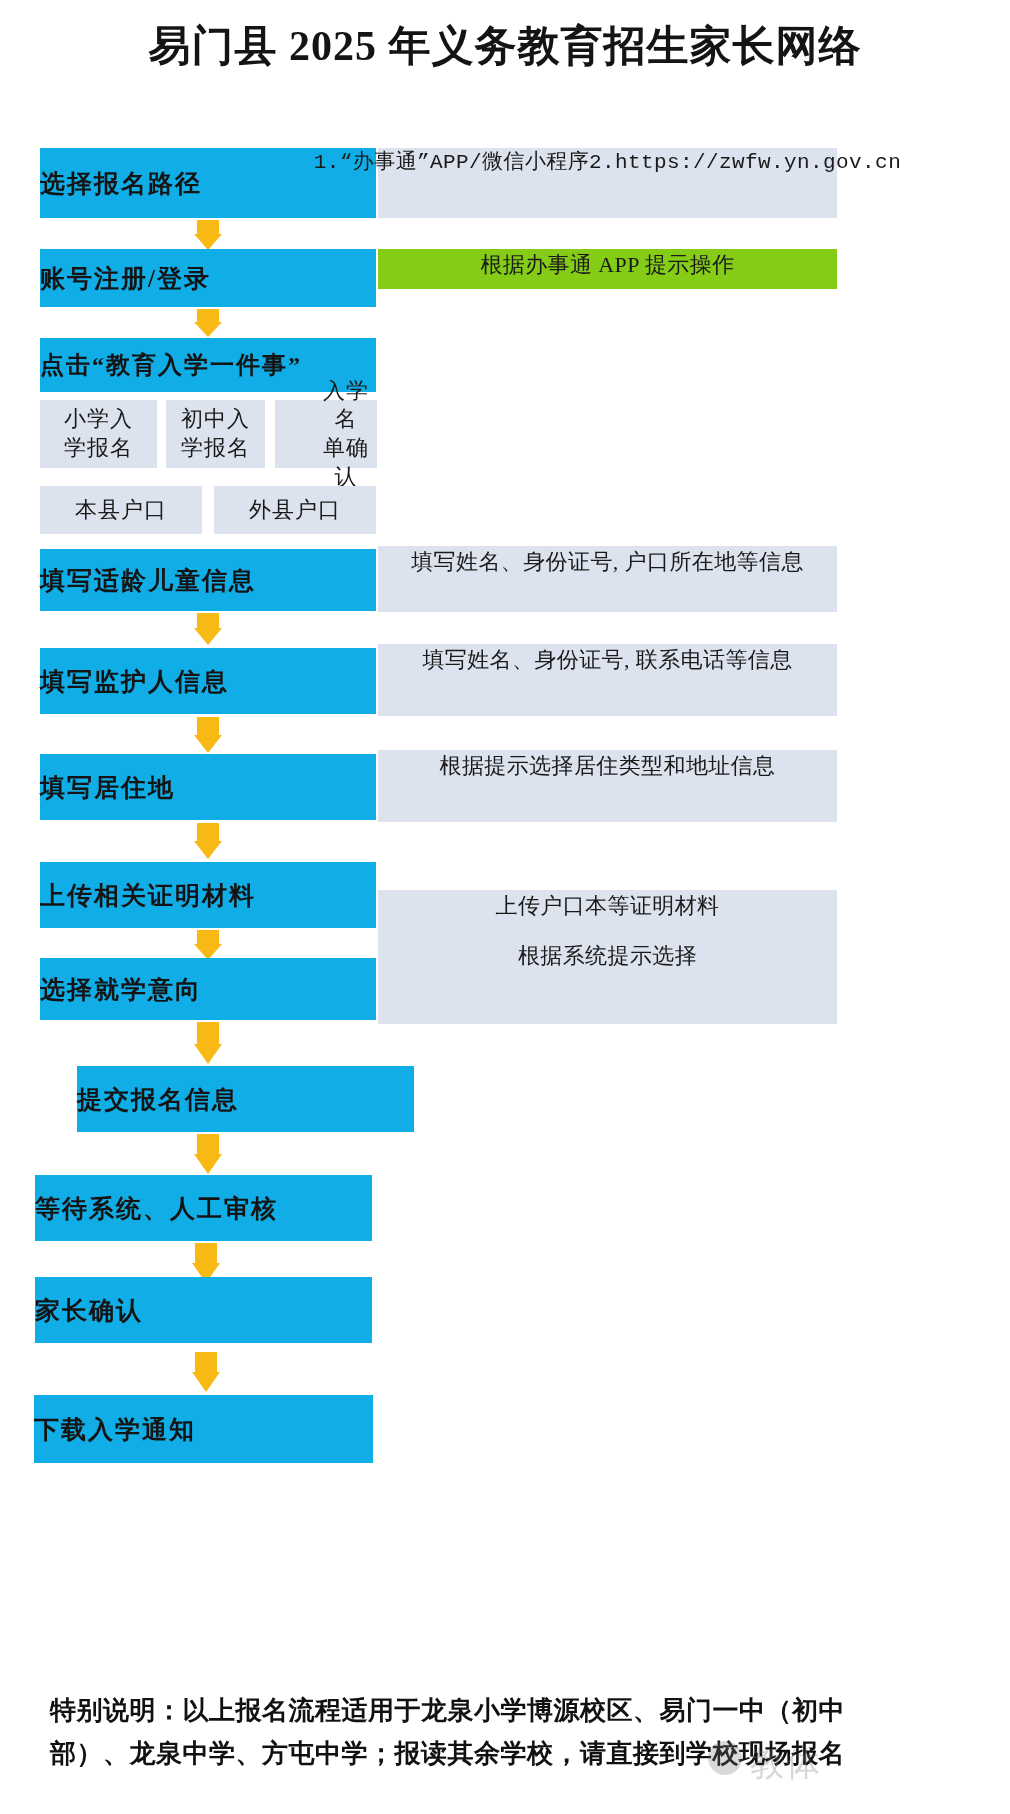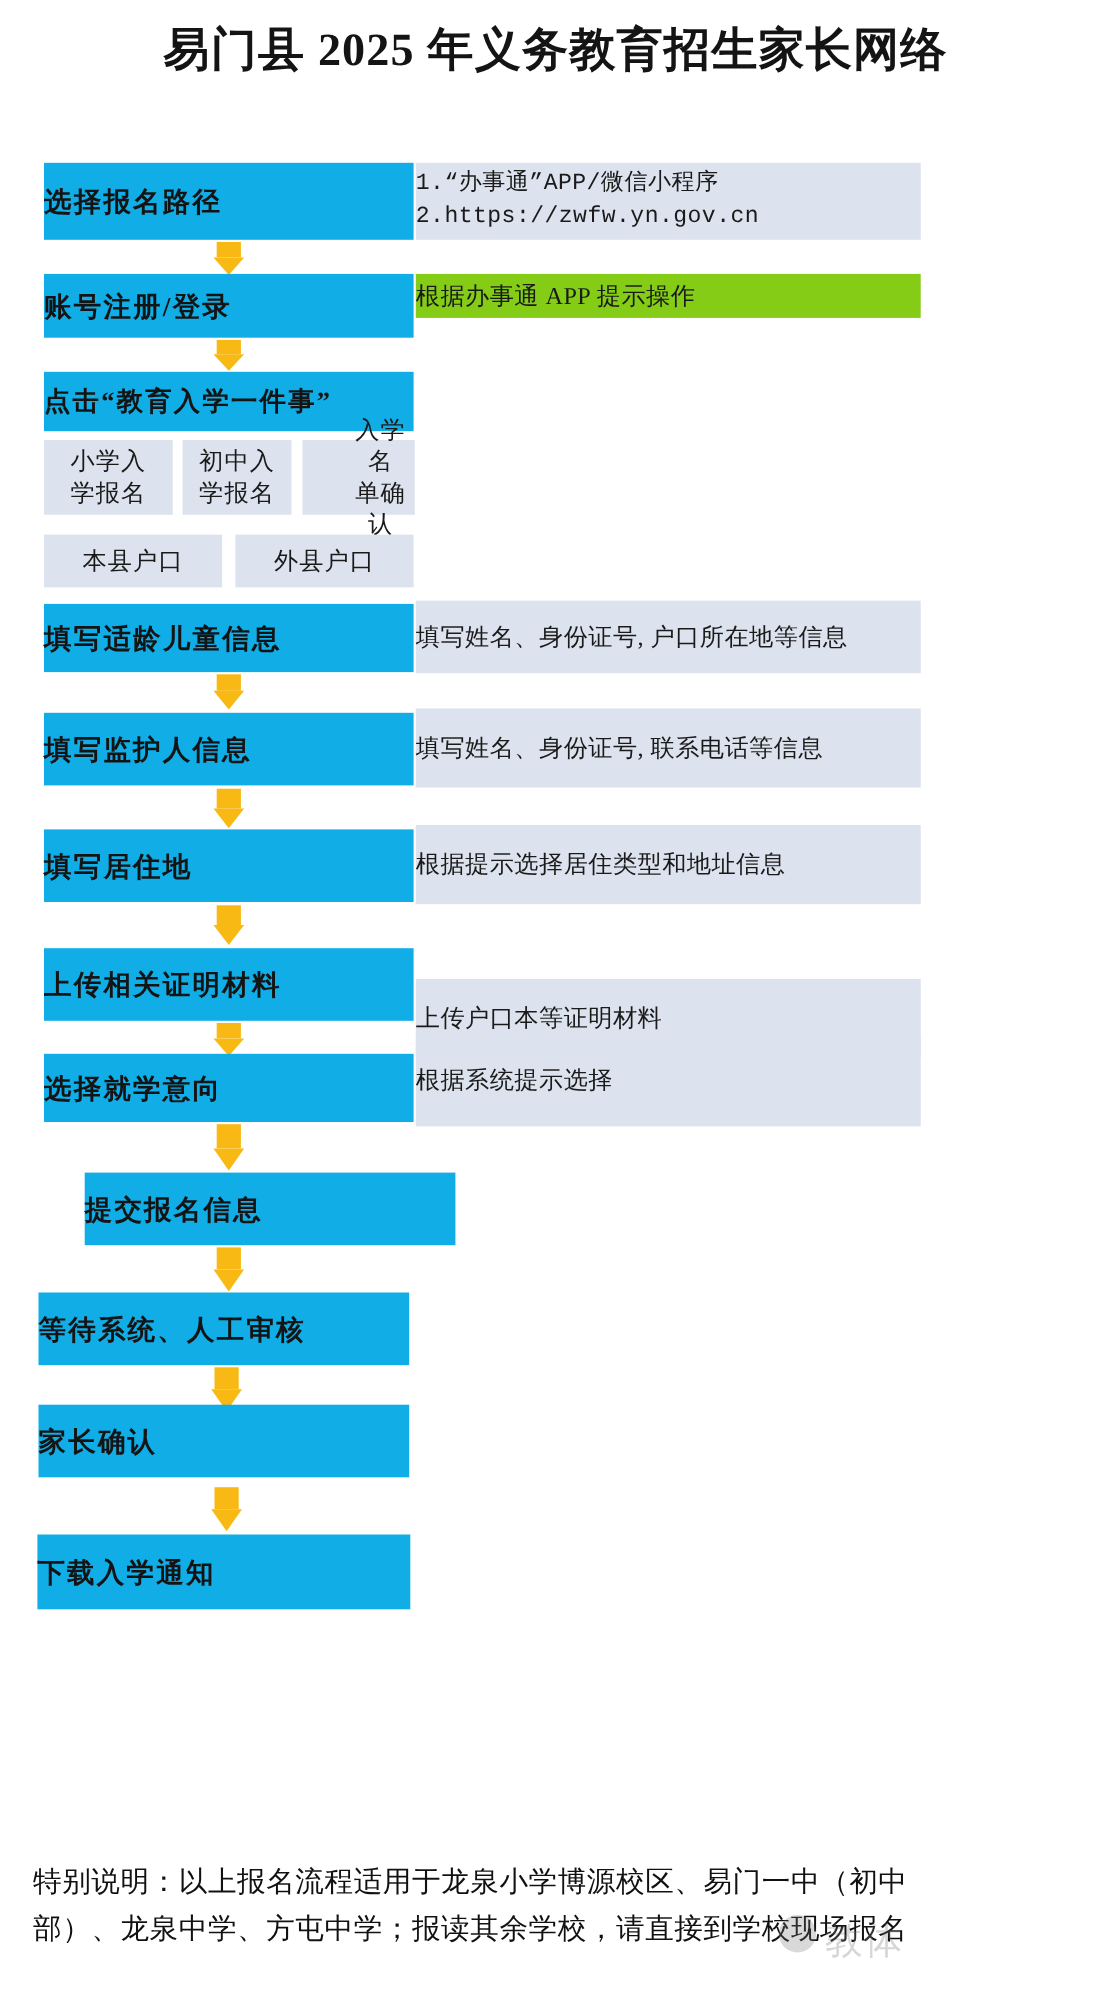--- a/index.html
+++ b/index.html
@@ -45,21 +45,21 @@
     letter-spacing: 2px;
     text-align: center;
     box-sizing: border-box;
   }
 
   .note-box {
     position: absolute;
     background: #DCE3EE;
     color: #1a1a1a;
     display: flex;
-    flex-direction: column;
+    flex-direction: row;
     justify-content: center;
     font-family: "Liberation Serif", "DejaVu Serif", serif;
     font-size: 22px;
     line-height: 1.45;
     padding-left: 0;
     box-sizing: border-box;
     letter-spacing: 0.4px;
   }
   .note-box .nline { display: block; white-space: nowrap; }
   .note-box.mono .nline { font-family: "Liberation Mono", "DejaVu Sans Mono", monospace; font-size: 21px; }
@@ -95,25 +95,25 @@
     margin: 0 auto;
     border-left: 14px solid transparent;
     border-right: 14px solid transparent;
     border-top-style: solid;
     border-top-color: #F9B914;
   }
 
   
   #footer-note {
     position: absolute;
-    left: 30px;
+    left: 50px;
     top: 1690px;
     width: 940px;
     font-family: "Liberation Serif", "DejaVu Serif", serif;
-    font-weight: normal;
+    font-weight: bold;
     font-size: 26px;
     line-height: 1.65;
     color: #111111;
     letter-spacing: 0.5px;
   }
   #footer-note .fline { display: block; }
 
   
   #watermark {
     position: absolute;

